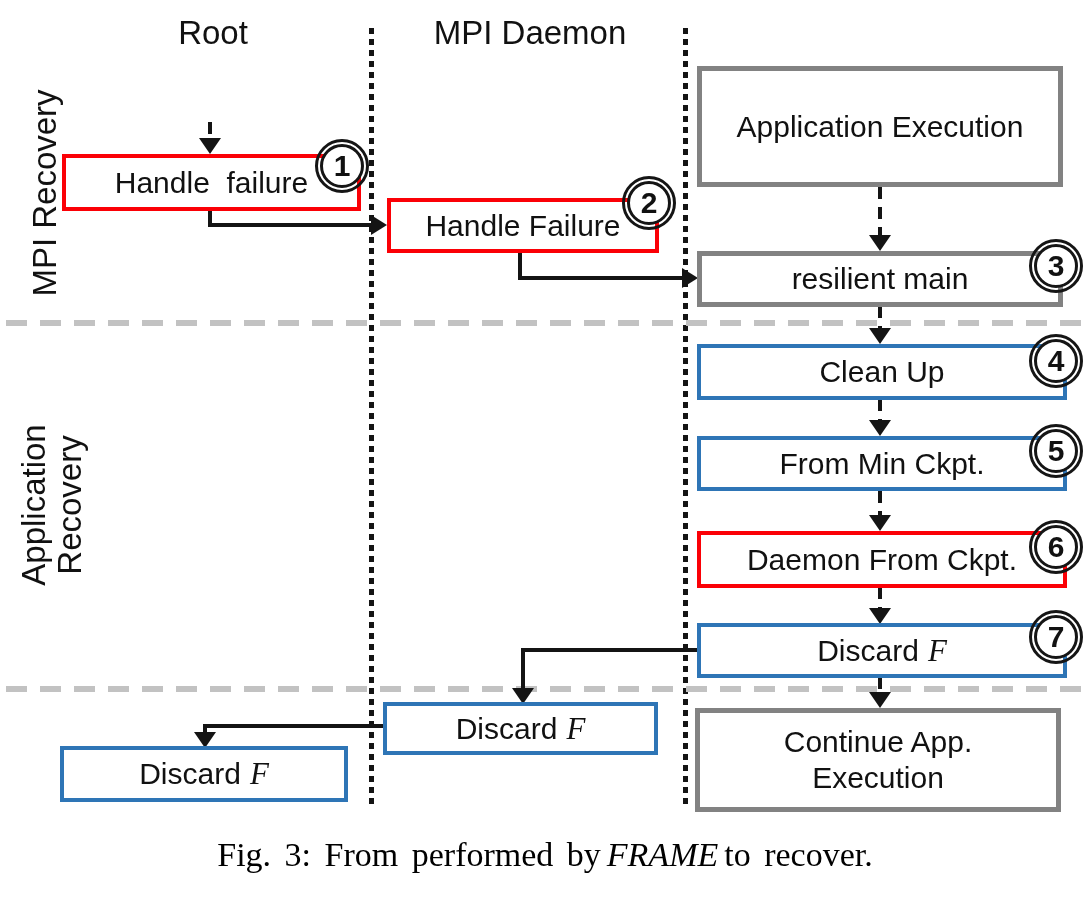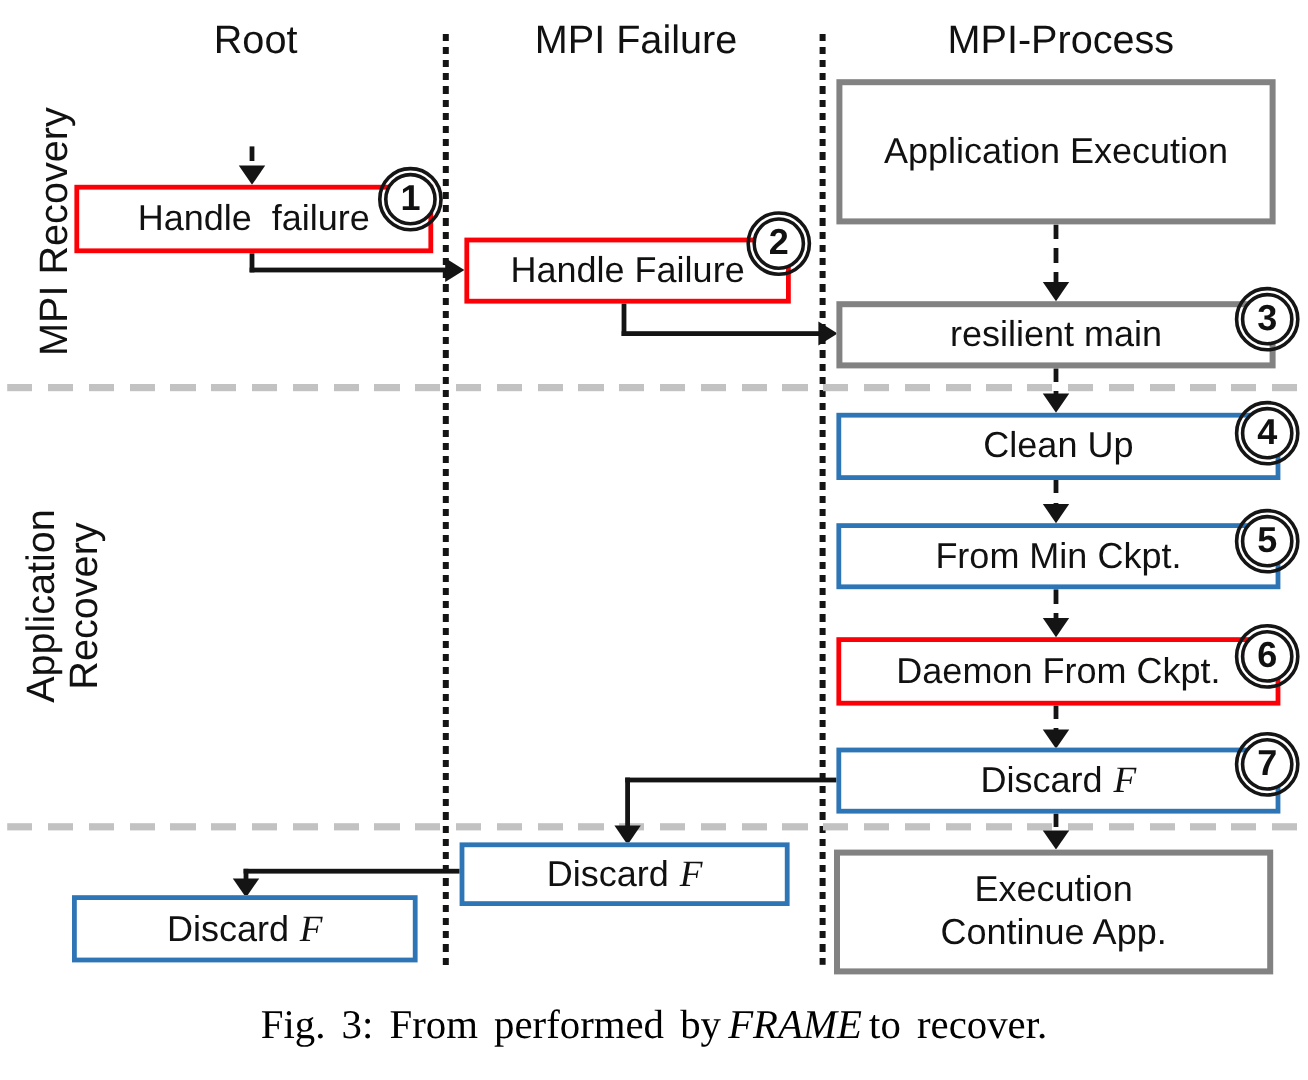--- a/index.html
+++ b/index.html
@@ -58,22 +58,21 @@
   .caption{position:absolute;top:836px;left:0;width:100%;text-align:center;
            font-family:"Liberation Serif",serif;font-size:34px;word-spacing:5px;color:#000;}
   .caption i{margin:0 6px;}
 </style>
 </head>
 <body>
 
 <div class="fig">
 
   <div class="col-header" style="left:213px">Root</div>
-  <div class="col-header" style="left:530px">MPI Failure</div>
-  <div class="col-header" style="left:884px">MPI-Process</div>
+  <div class="col-header" style="left:530px">MPI Daemon</div>
 
   <div class="vdots" style="left:369px;top:28px;height:778px"></div>
   <div class="vdots" style="left:683px;top:28px;height:776px"></div>
 
   <div class="hdash" style="top:320px"></div>
   <div class="hdash" style="top:686px"></div>
 
   <div class="vlabel" style="left:45px;top:193px">MPI Recovery</div>
   <div class="vlabel" style="left:52px;top:505px">
     <span style="display:block">Application</span>
@@ -146,22 +145,22 @@
     <span class="box-label">Daemon From Ckpt.</span>
   </div>
 
   <div class="box b-blue" style="left:697px;top:623px;width:370px;height:55px">
     <span class="box-label" style="display:flex;align-items:baseline">
       <span>Discard</span><span class="mathvar">F</span>
     </span>
   </div>
 
   <div class="box b-gray" style="left:695px;top:708px;width:366px;height:104px">
+    <span>Continue App.</span>
     <span>Execution</span>
-    <span>Continue App.</span>
   </div>
 
   <div class="box b-blue" style="left:383px;top:702px;width:275px;height:53px">
     <span class="box-label" style="display:flex;align-items:baseline">
       <span>Discard</span><span class="mathvar">F</span>
     </span>
   </div>
 
   <div class="box b-blue" style="left:60px;top:746px;width:288px;height:56px">
     <span class="box-label" style="display:flex;align-items:baseline">

